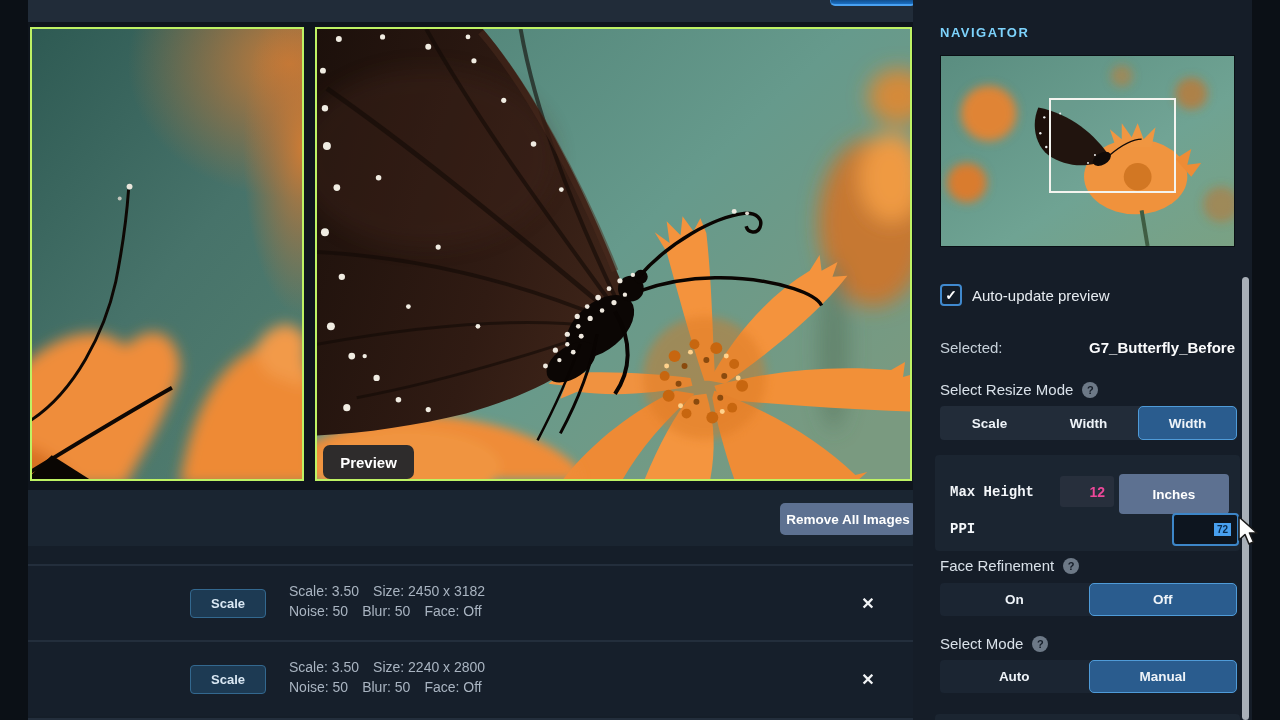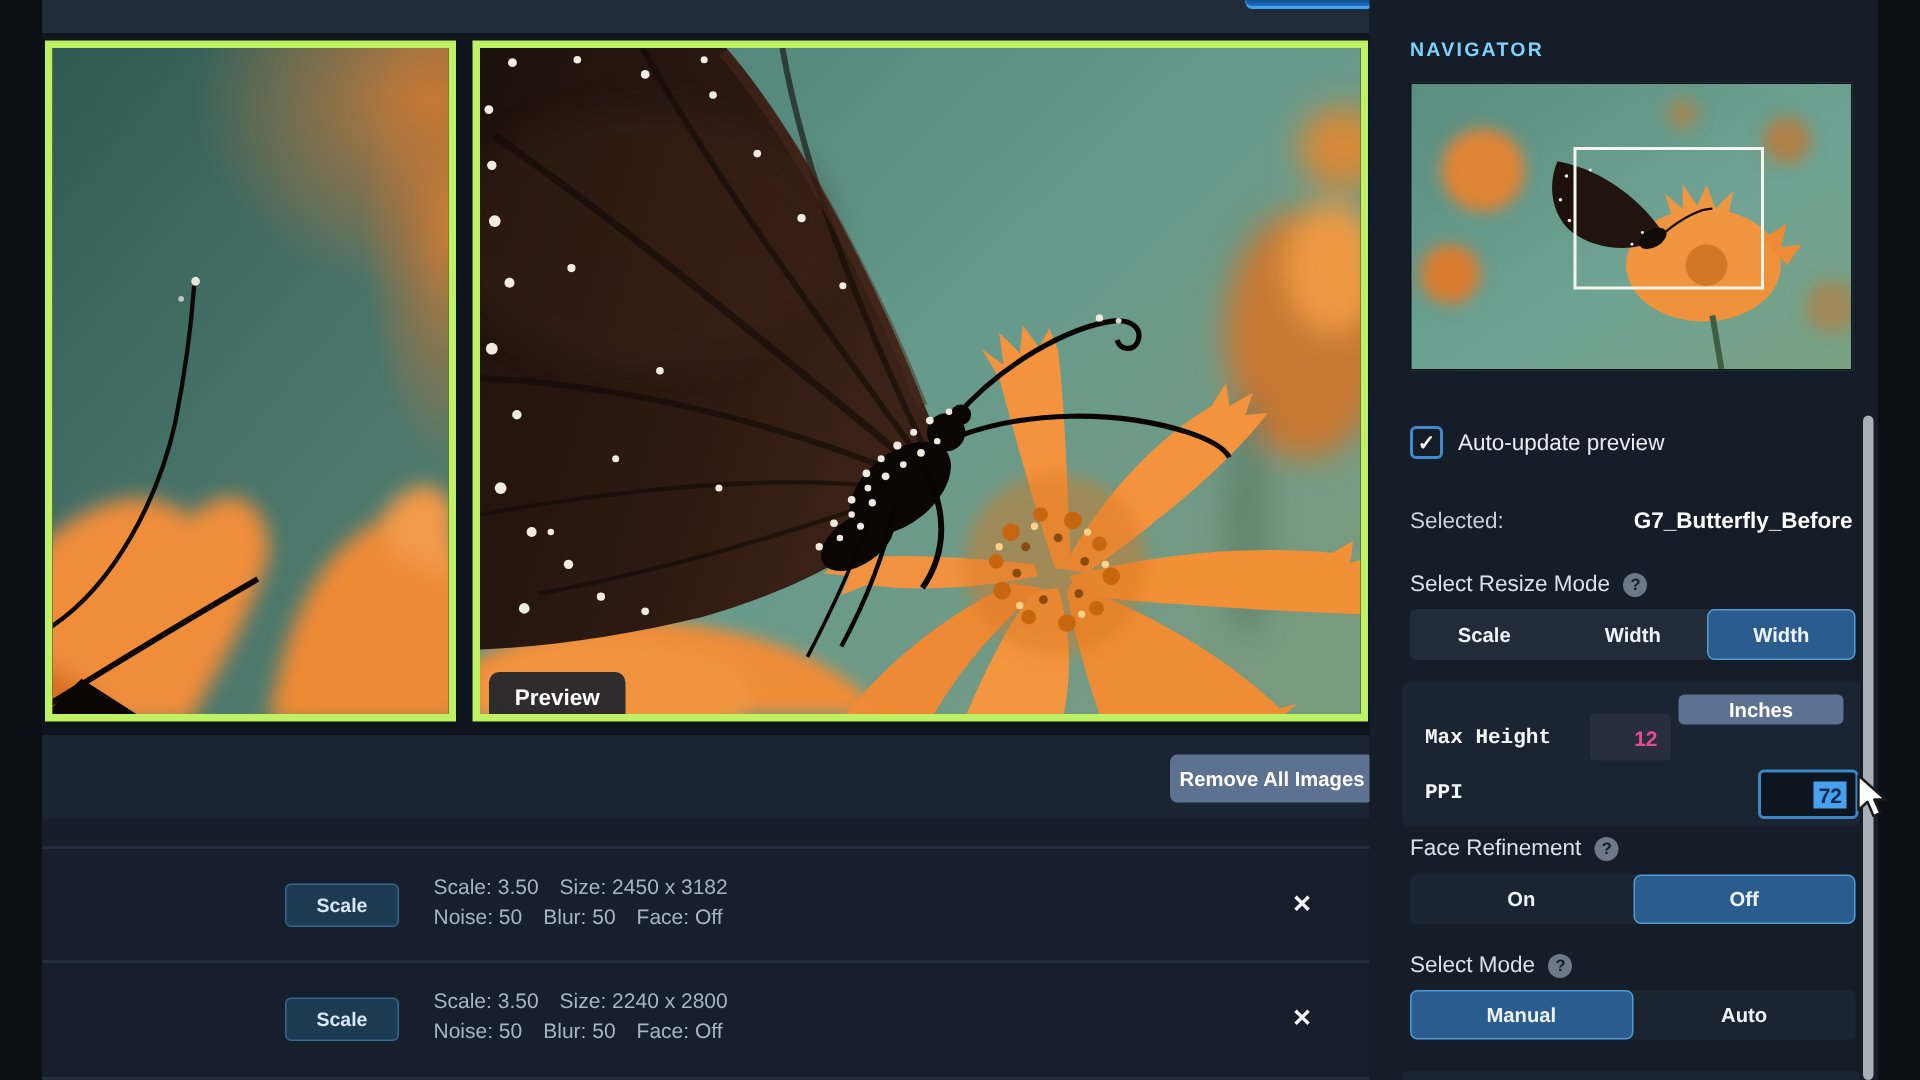--- a/index.html
+++ b/index.html
@@ -16,21 +16,21 @@
 
   
   #main { left:28px; top:0; width:885px; height:720px; }
   #topbar { left:0; top:0; width:885px; height:22px; background:#212c39; }
   #top-blue-btn {
     left:802px; top:0; width:86px; height:6px;
     background:linear-gradient(#11508f,#1b6fc2);
     border-bottom:2px solid #49a1f1; border-left:1px solid #2f82d2; border-right:1px solid #2f82d2;
     border-radius:0 0 5px 5px;
   }
-  .img-panel { top:27px; height:454px; background:#000; border:5px solid #bef264; overflow:hidden; }
+  .img-panel { top:27px; height:454px; background:#000; border:2px solid #bef264; overflow:hidden; }
   #img-left  { left:2px;  width:274px; }
   #img-right { left:287px; width:597px; }
   .img-panel svg { display:block; width:100%; height:100%; }
 
   #preview-badge {
     left:6px; top:416px; width:91px; height:34px;
     background:rgba(33,37,43,.94); border-radius:7px;
     display:flex; align-items:center; justify-content:center;
     font-size:15px; font-weight:bold; color:#fff;
   }
@@ -101,31 +101,31 @@
   #mode-label   { left:27px; top:635px; }
 
   #dim-panel { left:22px; top:455px; width:305px; height:96px; background:#1b2531; border-radius:4px; }
   .dim-label { position:absolute; left:15px; font-size:14px; font-weight:bold; color:#f4f7fa;font-family:Liberation Mono, monospace; }
   #maxh-input {
     position:absolute; left:125px; top:21px; width:54px; height:31px;
     background:#272f3c; border:none; border-radius:3px; text-align:right; padding-right:9px;
     color:#ec4899; font-size:14px; font-weight:bold; font-family:inherit;
   }
   #unit-btn {
-    position:absolute; left:184px; top:8px; width:110px; height:20px;
+    position:absolute; left:184px; top:19px; width:110px; height:40px;
     background:#5d7191; border:none; border-radius:4px;
     color:#fff; font-weight:bold; font-size:13.5px; font-family:inherit; cursor:pointer;
   }
   #ppi-input {
     position:absolute; left:237px; top:58px; width:67px; height:33px;
     background:#0d151f; border:2px solid #3d86c8; border-radius:4px;
     display:flex; align-items:center; justify-content:flex-end; padding-right:6px; cursor:text;
   }
   #ppi-value {
-    background:#48a0ef; color:#0a2b4d; font-size:14px; font-weight:bold; padding:1px 3px;
+    background:#48a0ef; color:#0a2b4d; font-size:10px; font-weight:bold; padding:1px 3px;
   }
 
   #panel-sliver { left:22px; top:714px; width:305px; height:10px; background:#1b2531; border-radius:4px 4px 0 0; }
   #scrollbar { left:329px; top:277px; width:7px; height:443px; background:#a8afb7; border-radius:4px; cursor:pointer; }
   #mouse-cursor { left:1237px; top:516px; width:24px; height:32px; pointer-events:none; }
 </style>
 </head>
 <body>
 
 <div id="app">
@@ -443,22 +443,22 @@
     <div class="abs seg-control" id="face-seg">
       <div class="seg">On</div>
       <div class="seg sel">Off</div>
     </div>
 
     <div class="abs section-label" id="mode-label">
       <span>Select Mode</span>
       <span class="help-icon">?</span>
     </div>
     <div class="abs seg-control" id="mode-seg">
+      <div class="seg">Auto</div>
       <div class="seg sel">Manual</div>
-      <div class="seg">Auto</div>
     </div>
 
     <div class="abs" id="panel-sliver"></div>
     <div class="abs" id="scrollbar"></div>
   </div>
 
   <div class="abs" id="right-strip"></div>
 
   <svg class="abs" id="mouse-cursor" viewBox="0 0 24 32">
     <path d="M2,1 L2,24 L8,18.5 L12,28 L16.5,26 L12.5,17 L20,17 Z" fill="#ffffff" stroke="#1a1a1a" stroke-width="1.6" stroke-linejoin="round"></path>

